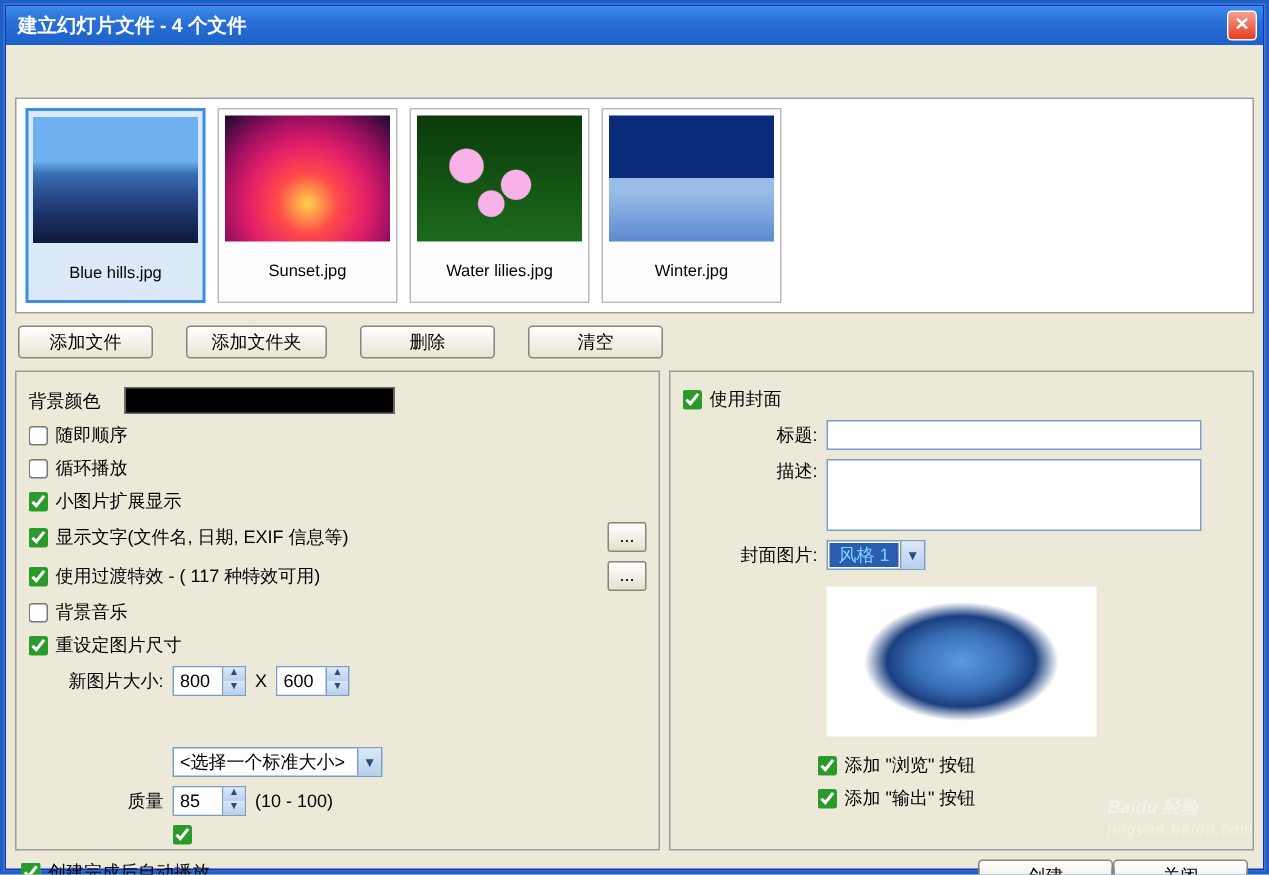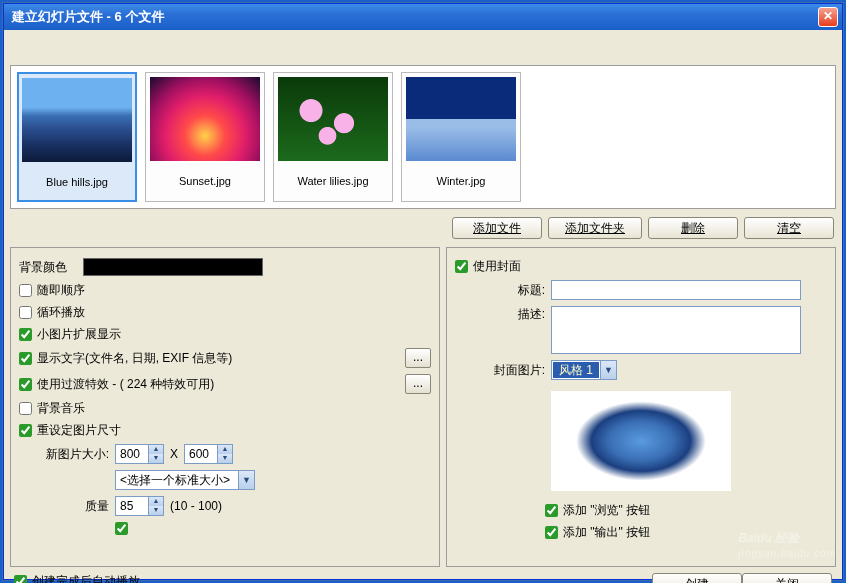--- a/index.html
+++ b/index.html
@@ -11,56 +11,56 @@
 .content { padding: 6px; }
 .thumb-strip { background: #fff; border: 1px solid #9c9c9c; padding: 6px; display: flex; gap: 8px; height: 144px; margin-top: 29px; }
 .thumb { width: 120px; height: 130px; border: 1px solid #bbb; background: #fdfdfd; display: flex; flex-direction: column; align-items: center; padding: 4px; cursor: pointer; }
 .thumb.selected { border: 2px solid #3a8ee6; background: #dbe9f9; }
 .thumb-img { width: 110px; height: 84px; margin-bottom: 6px; }
 .thumb-label { font-size: 11px; text-align: center; padding-top: 8px; }
 .bluehills { background: linear-gradient(to bottom,#6eb1f0 0%,#6eb1f0 35%,#3a6fb5 45%,#2b4f90 60%,#183062 80%,#0d1a3a 100%); }
 .sunset { background: radial-gradient(circle at 50% 70%, #ffd24a 0%, #ff4a4a 25%, #e01e6a 50%, #a01060 70%, #1a0a30 100%); }
 .waterlilies { background: radial-gradient(circle at 30% 40%, #f8b2e8 0 12%, transparent 13%), radial-gradient(circle at 60% 55%, #f8b2e8 0 12%, transparent 13%), radial-gradient(circle at 45% 70%, #f8b2e8 0 10%, transparent 11%), linear-gradient(#0a3a0a,#1c6a1c); }
 .winter { background: linear-gradient(to bottom,#0a2a7a 0 50%,#9abde8 50% 60%,#5a8ad0 100%); }
-.btnrow { display: flex; justify-content: flex-end; gap: 6px; padding: 8px 2px; text-decoration: underline; }
+.btnrow { display: flex; justify-content: flex-start; gap: 22px; padding: 8px 2px; }
 .btn { min-width: 90px; height: 22px; background: linear-gradient(to bottom,#fff,#e8e4d4); border: 1px solid #8a867a; border-radius: 3px; cursor: pointer; padding: 0 16px; }
 .panels { display: flex; gap: 6px; }
 .panel { border: 1px solid #9c9c9c; background: #ece9d8; padding: 10px 8px; }
 .panel-left { width: 430px; height: 320px; }
 .panel-right { flex: 1; height: 320px; }
 .row { display: flex; align-items: center; margin-bottom: 6px; gap: 6px; }
 .lbl { min-width: 58px; }
 .lbl-r { min-width: 52px; text-align: right; }
 .colorpick { width: 180px; height: 18px; background: #000; border: 1px solid #666; cursor: pointer; }
 .spinner { display: inline-flex; border: 1px solid #7a9cc6; background: #fff; height: 20px; }
 .spinner input { border: none; width: 32px; text-align: left; padding: 0 4px; outline: none; }
 .spinbtns { width: 15px; display: flex; flex-direction: column; border-left: 1px solid #7a9cc6; }
 .spinbtns div { flex:1; background: linear-gradient(#dce8f7,#b8cfec); text-align: center; font-size: 7px; line-height: 8px; cursor: pointer; color: #2a4d80; }
 .chk { display: flex; align-items: center; gap: 5px; margin-bottom: 5px; }
 .chk input { width: 13px; height: 13px; accent-color: #2a9a2a; }
 .more-btn { width: 26px; height: 20px; border: 1px solid #8a867a; background: linear-gradient(#fff,#e4e0d0); border-radius: 2px; cursor: pointer; text-align: center; line-height: 16px; }
 .indent { padding-left: 20px; }
 .txt-input { border: 1px solid #7a9cc6; height: 20px; padding: 0 4px; background: #fff; }
 .txtarea { border: 1px solid #7a9cc6; background: #fff; width: 250px; height: 48px; resize: none; }
 .select { border: 1px solid #7a9cc6; background: #fff; height: 20px; display: inline-flex; align-items: center; }
-.select-val { background: #2a5db0; color: #fef9c3; padding: 0 6px; height: 16px; line-height: 16px; margin: 1px; }
+.select-val { background: #2a5db0; color: #7dd3fc; padding: 0 6px; height: 16px; line-height: 16px; margin: 1px; }
 .select-arrow { width: 16px; height: 18px; background: linear-gradient(#dce8f7,#b8cfec); border-left: 1px solid #7a9cc6; text-align: center; font-size: 9px; color: #2a4d80; line-height: 18px; cursor: pointer; }
 .cover-preview { width: 220px; height: 110px; border: 1px dashed transparent; margin: 6px auto; display: flex; align-items: center; justify-content: center; }
 .cover-img { width: 180px; height: 100px; background: #fff; position: relative; overflow: hidden; }
 .cover-img::before { content:""; position:absolute; inset:0; background: radial-gradient(ellipse 90px 55px at 50% 50%, #5a9ae0 0%, #3a6fb5 35%, #1b3f80 55%, rgba(255,255,255,0) 72%); }
 .bottomrow { display: flex; align-items: flex-start; padding: 6px 4px; gap: 0; }
 .watermark { position: absolute; right: 10px; bottom: 24px; color: rgba(255,255,255,0.4); font-size: 22px; font-weight: bold; font-style: italic; pointer-events: none; }
 .watermark small { display:block; font-size:10px; font-weight:normal; letter-spacing:1px;font-style:italic; }
 </style>
 </head>
 <body>
 
 <div class="window">
   <div class="titlebar">
-    <div class="titlebar-text">建立幻灯片文件 - 6 个文件</div>
+    <div class="titlebar-text">建立幻灯片文件 - 4 个文件</div>
     <div class="close-btn">✕</div>
   </div>
 
   <div class="content">
     <div class="thumb-strip">
       <div class="thumb selected">
         <div class="thumb-img bluehills"></div>
         <div class="thumb-label">Blue hills.jpg</div>
       </div>
       <div class="thumb">
@@ -107,21 +107,21 @@
         <div class="row" style="justify-content:space-between">
           <label class="chk" style="margin:0">
               <input type="checkbox" checked="" style="">
               <span>显示文字(文件名, 日期, EXIF 信息等)</span>
             </label>
           <div class="more-btn">...</div>
         </div>
         <div class="row" style="justify-content:space-between">
           <label class="chk" style="margin:0">
               <input type="checkbox" checked="" style="">
-              <span>使用过渡特效 - ( 224 种特效可用)</span>
+              <span>使用过渡特效 - ( 117 种特效可用)</span>
             </label>
           <div class="more-btn">...</div>
         </div>
 
         <label class="chk">
             <input type="checkbox" style="">
             <span>背景音乐</span>
           </label>
         <label class="chk">
             <input type="checkbox" checked="" style="">
@@ -141,21 +141,21 @@
           <div class="spinner">
               <input value="600" style="">
               <div class="spinbtns">
                 <div>▲</div>
                 <div>▼</div>
               </div>
             </div>
         </div>
         <div class="row indent">
           <span style="width:70px"></span>
-          <div class="select" style="width:140px; padding-left:4px;">
+          <div class="select" style="width:140px; padding-left:4px;margin-top:28px;">
             <span style="flex:1">&lt;选择一个标准大小&gt;</span>
             <div class="select-arrow">▼</div>
           </div>
         </div>
         <div class="row indent">
           <span style="width:70px; text-align:right">质量</span>
           <div class="spinner">
               <input value="85" style="">
               <div class="spinbtns">
                 <div>▲</div>

